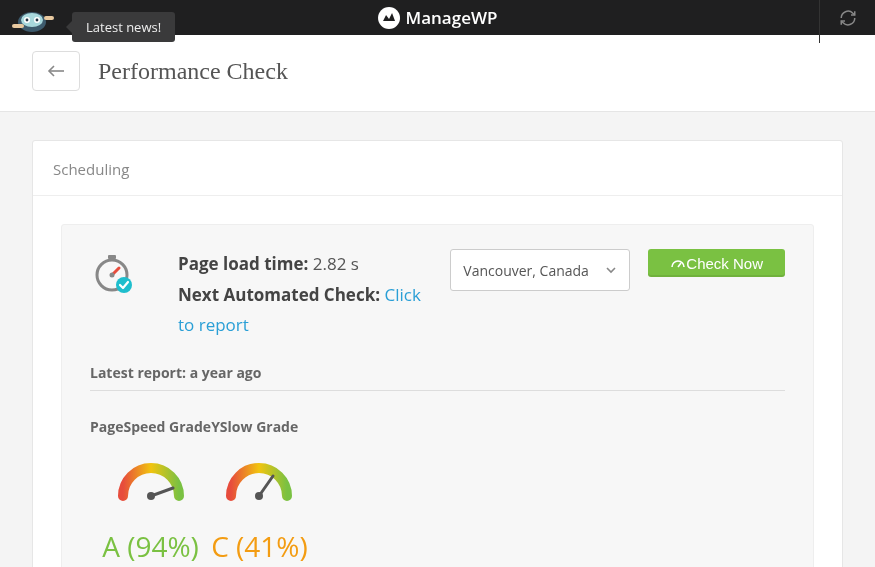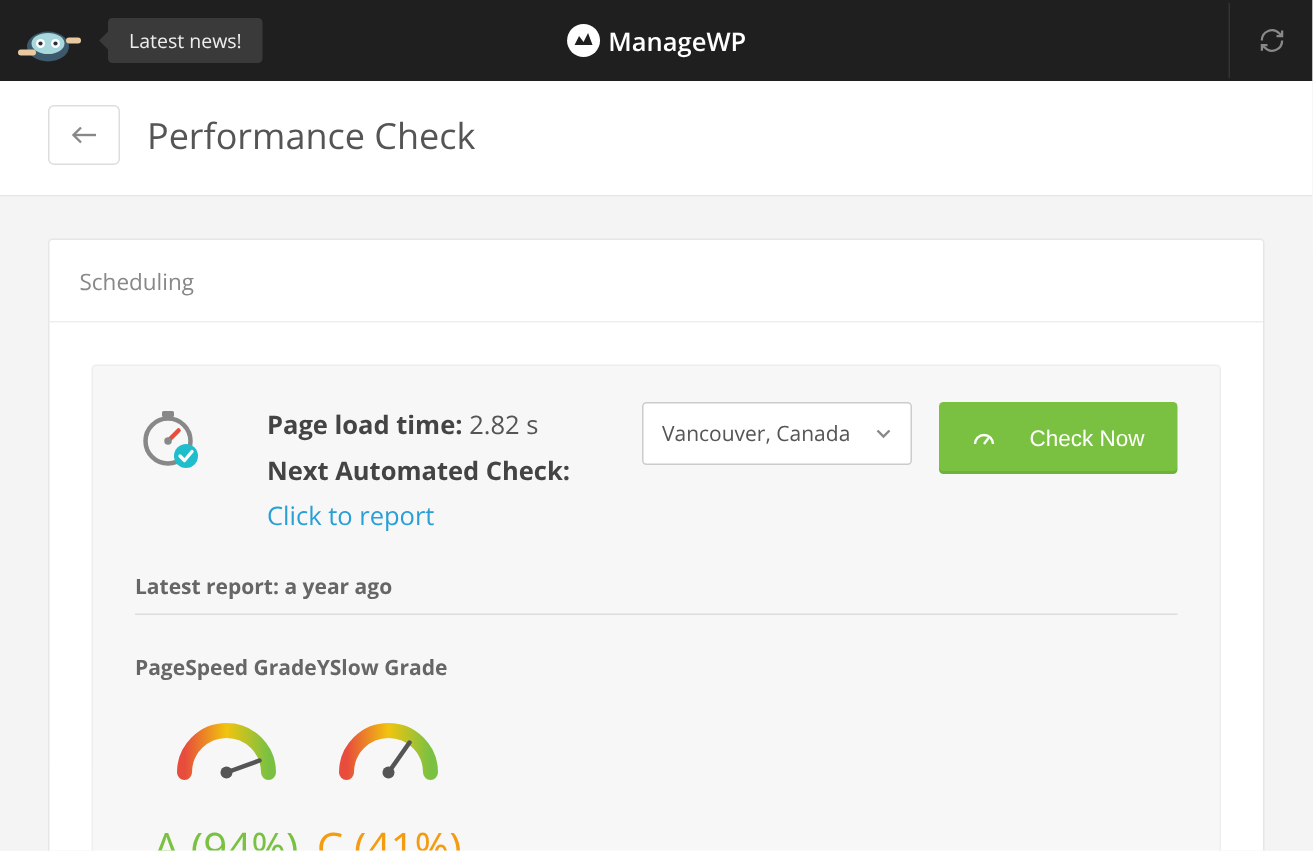--- a/index.html
+++ b/index.html
@@ -6,21 +6,21 @@
   body {
     font-family: "Open Sans", "Segoe UI", Arial, sans-serif;
     background: #f4f4f4;
     color: #444;
     width: 875px;
     height: 567px;
     overflow: hidden;
   }
   
   .topbar {
-    height: 54px;
+    height: 35px;
     background: #1f1f20;
     display: flex;
     align-items: center;
     position: relative;
   }
   .mascot {
     width: 60px; height: 50px;
     display:flex; align-items:center; justify-content:center;
     position: relative;
   }
@@ -54,20 +54,21 @@
     border-left:1px solid #333;
   }
 
   
   .titlebar{
     background:#fff;
     border-bottom:1px solid #e5e5e5;
     display:flex; align-items:center;
     padding: 16px 32px 20px 32px;
     gap:18px;
+    font-family:Liberation Serif, serif;
   }
   .back-btn{
     width:48px;height:40px;border:1px solid #ddd;border-radius:4px;
     display:flex;align-items:center;justify-content:center;
     background:#fff;cursor:pointer;
   }
   .page-title{
     font-size:24px; font-weight:400; color:#555;
   }
 
@@ -117,27 +118,27 @@
   .enable-link{color:#2a9fd6; cursor:pointer;}
   .location-select{
     width:180px; height:42px;
     border:1px solid #ccc; border-radius:3px;
     background:#fff;
     display:flex;align-items:center;justify-content:space-between;
     padding:0 12px;
     font-size:14px;color:#555;cursor:pointer;
   }
   .check-btn{
-    height:48px;
+    height:28px;
     background:#7ac142;
     color:#fff;
     border:none;border-radius:3px;
     padding:0 22px;
     font-size:15px;
-    display:flex;align-items:center;gap:22px;
+    display:flex;align-items:center;gap:0;
     cursor:pointer;
     box-shadow: inset 0 -2px 0 rgba(0,0,0,.08);
   }
 
   .latest{
     margin-top:22px;
     font-size:14px;font-weight:700;color:#666;
   }
   hr{
     margin-top:8px;border:none;border-top:1px solid #ddd;

